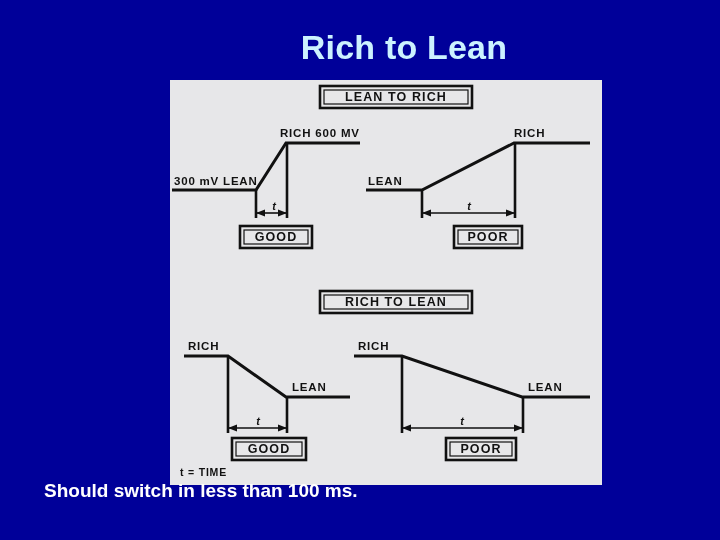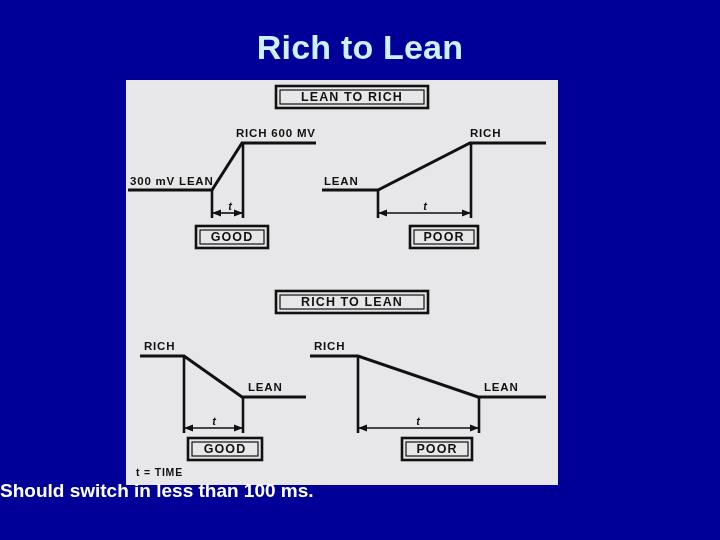--- a/index.html
+++ b/index.html
@@ -12,20 +12,21 @@
     width: 720px;
     height: 540px;
     overflow: hidden;
     font-family: "Liberation Sans", sans-serif;
   }
   #slide {
     position: relative;
     width: 600px;
     height: 540px;
     background: #000099;
+    margin-left: 44px;
   }
   #slide-title {
     position: absolute;
     left: 0;
     top: 28px;
     width: 720px;
     text-align: center;
     color: #ccf2ff;
     font-size: 34px;
     font-weight: bold;

